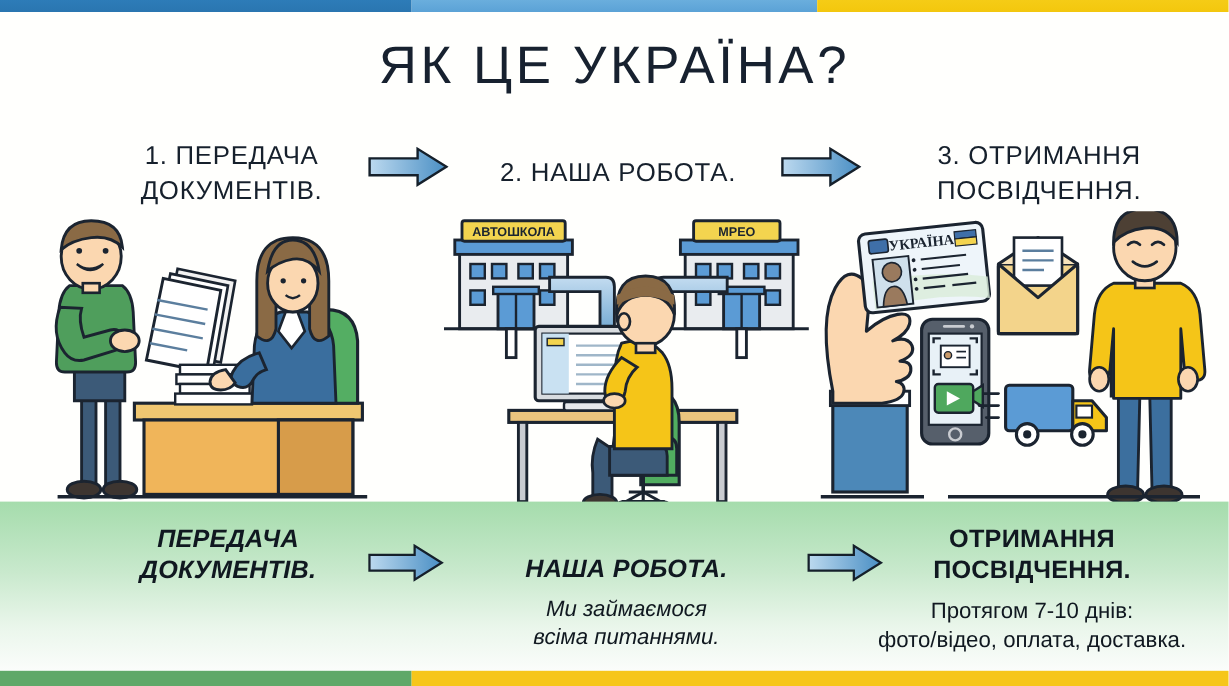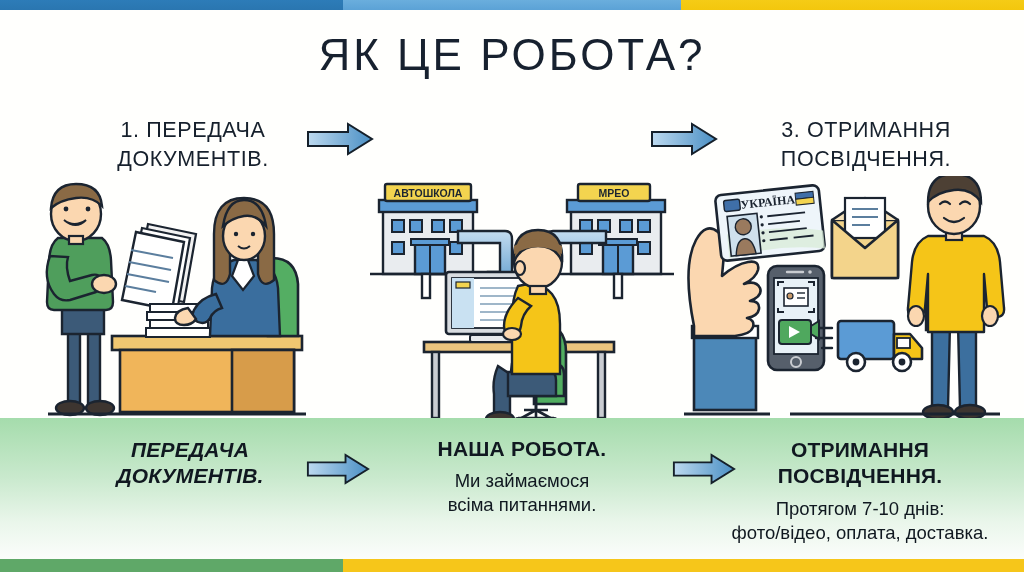--- a/index.html
+++ b/index.html
@@ -49,42 +49,43 @@
 
   
   .greenpanel {
     position:absolute; left:0; top:418px; width:1024px; height:141px;
     background:linear-gradient(180deg,#a5dcac 0%, #c9e9cd 42%, #eaf6eb 74%, #fbfdfb 100%);
   }
   .bot-col { position:absolute; text-align:center; color:#101820; }
   .bot-head { font-size:21px; font-weight:700; line-height:1.25; letter-spacing:.2px; }
   .bot-sub  { font-size:18.5px; font-weight:400; line-height:1.3; margin-top:7px; }
   .bc1 { left:40px;  width:300px; top:437px;font-style:italic; }
-  .bc2 { left:372px; width:300px; top:436px; }
+  .bc2 { left:372px; width:300px; top:462px;font-style:italic; }
   .bc3 { left:700px; width:320px; top:437px; }
 
   
   .scene { position:absolute; left:0; top:176px; width:832px; height:250px; }
   .scene svg { display:block; }
 </style>
 </head>
 <body>
 
 <div id="stage">
 
   <div class="topbar">
     <div class="seg1"></div>
     <div class="seg2"></div>
     <div class="seg3"></div>
   </div>
 
-  <div class="title">ЯК ЦЕ РОБОТА?</div>
+  <div class="title">ЯК ЦЕ УКРАЇНА?</div>
 
   <div class="steps">
     <div class="step-cap s1">1. ПЕРЕДАЧА<br>ДОКУМЕНТІВ.</div>
+    <div class="step-cap s2">2. НАША РОБОТА.</div>
     <div class="step-cap s3">3. ОТРИМАННЯ<br>ПОСВІДЧЕННЯ.</div>
   </div>
 
   <div class="arrow a-top1">
     <svg width="68" height="34" viewBox="0 0 68 34">
       <defs>
         <linearGradient id="ag1" x1="0" y1="0" x2="1" y2="0">
           <stop offset="0" stop-color="#bcd9ef"></stop>
             <stop offset="1" stop-color="#4a8fc4"></stop>
         </linearGradient>

